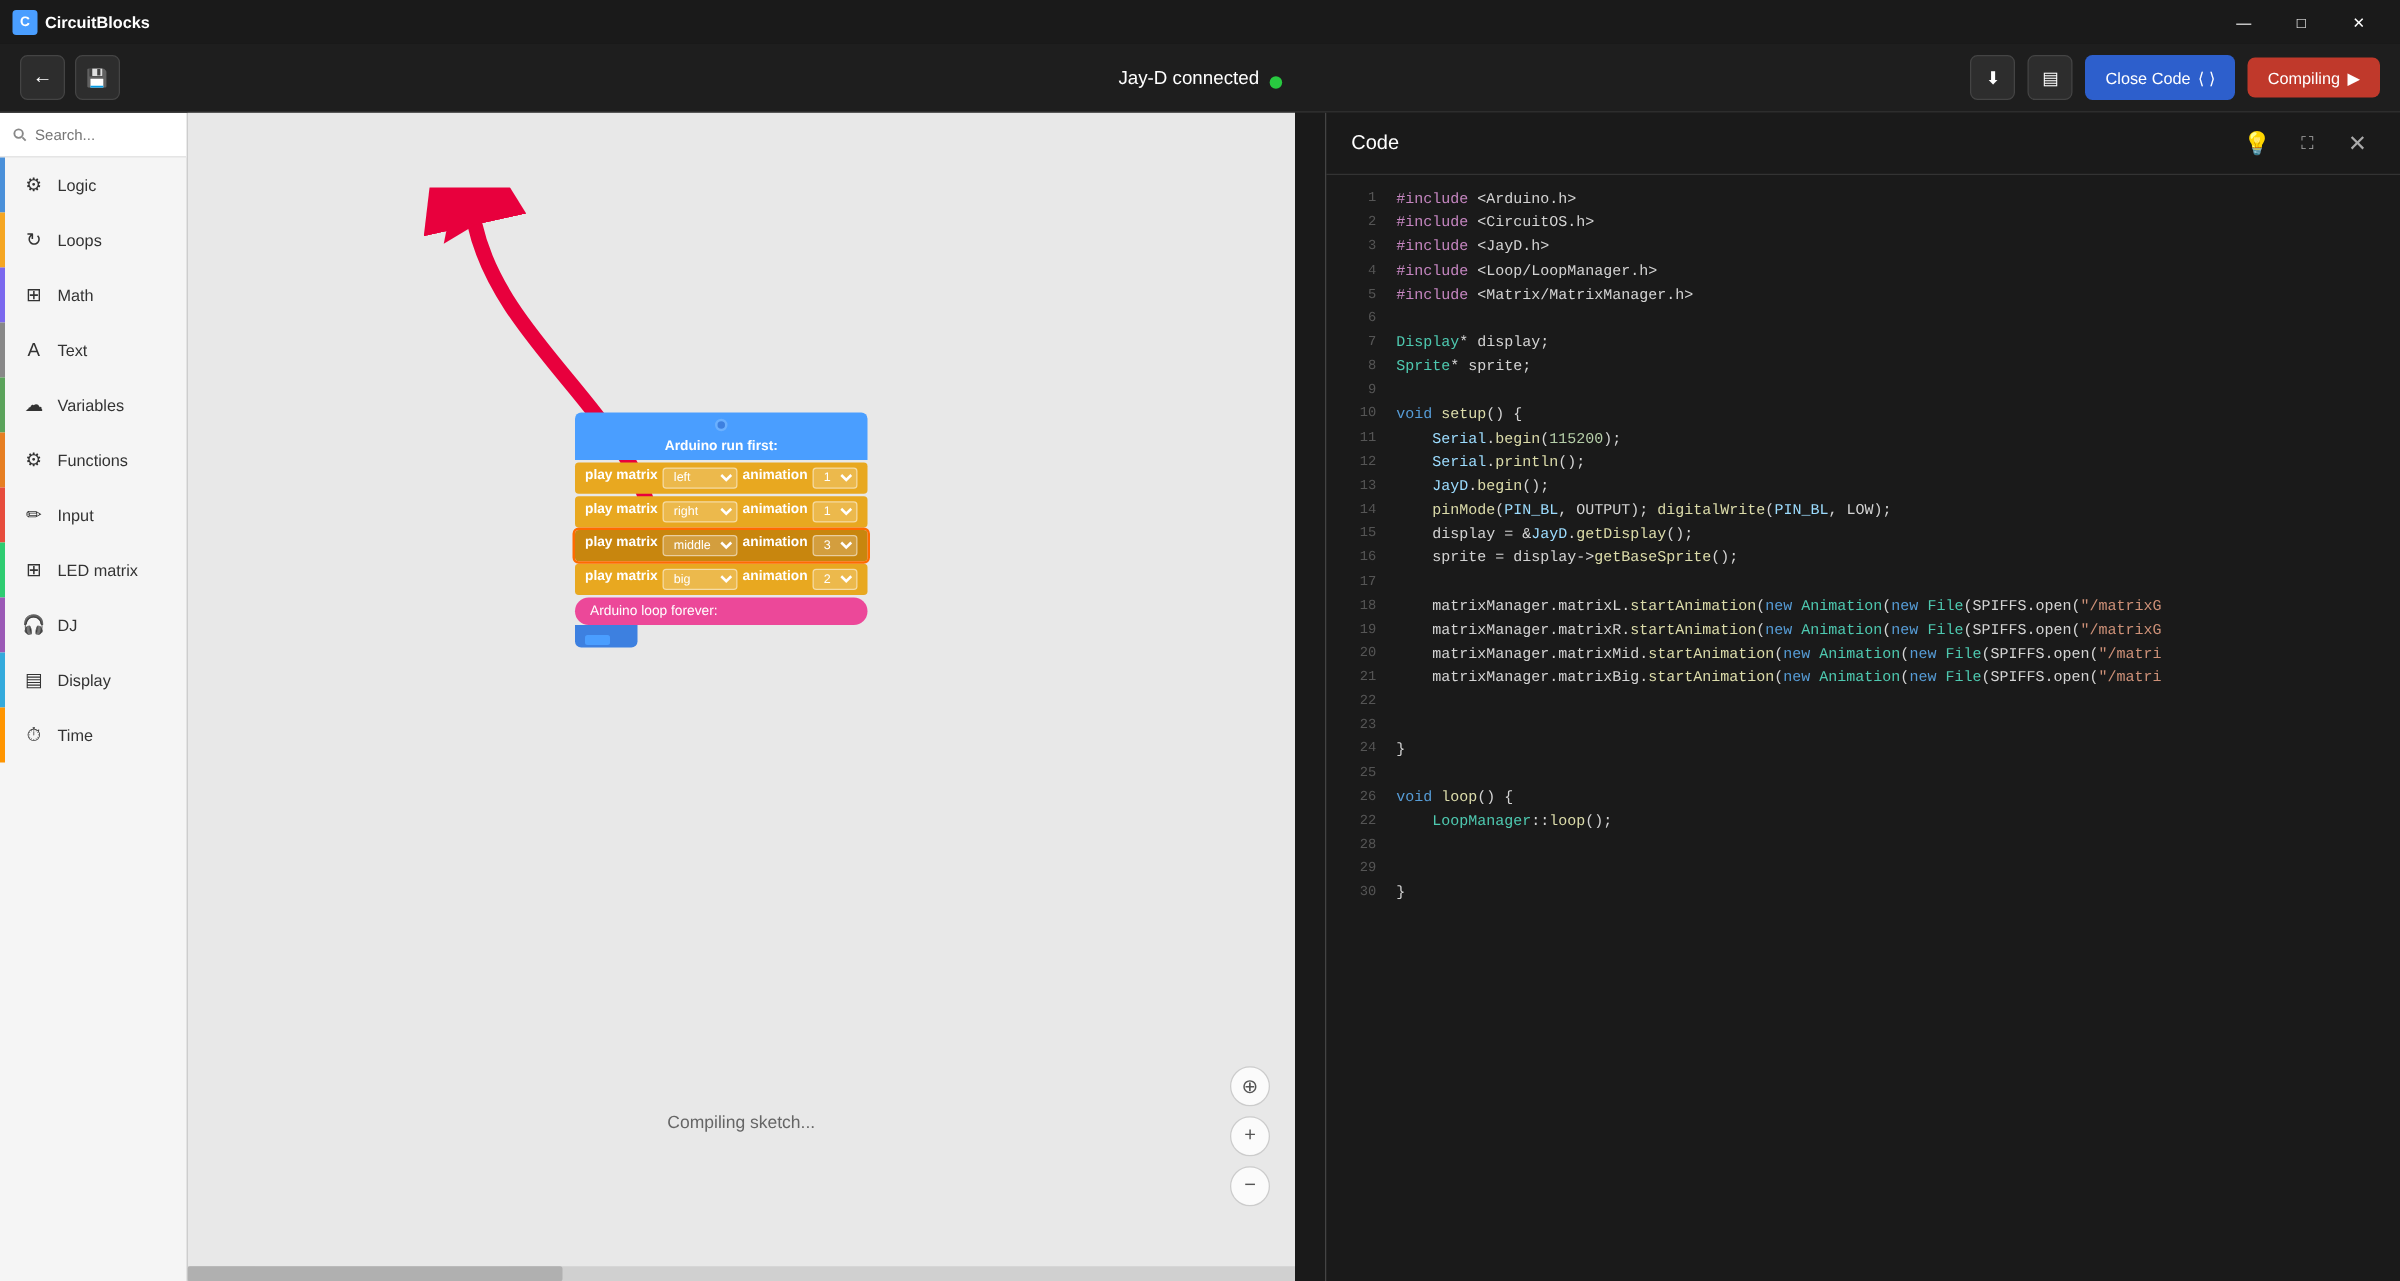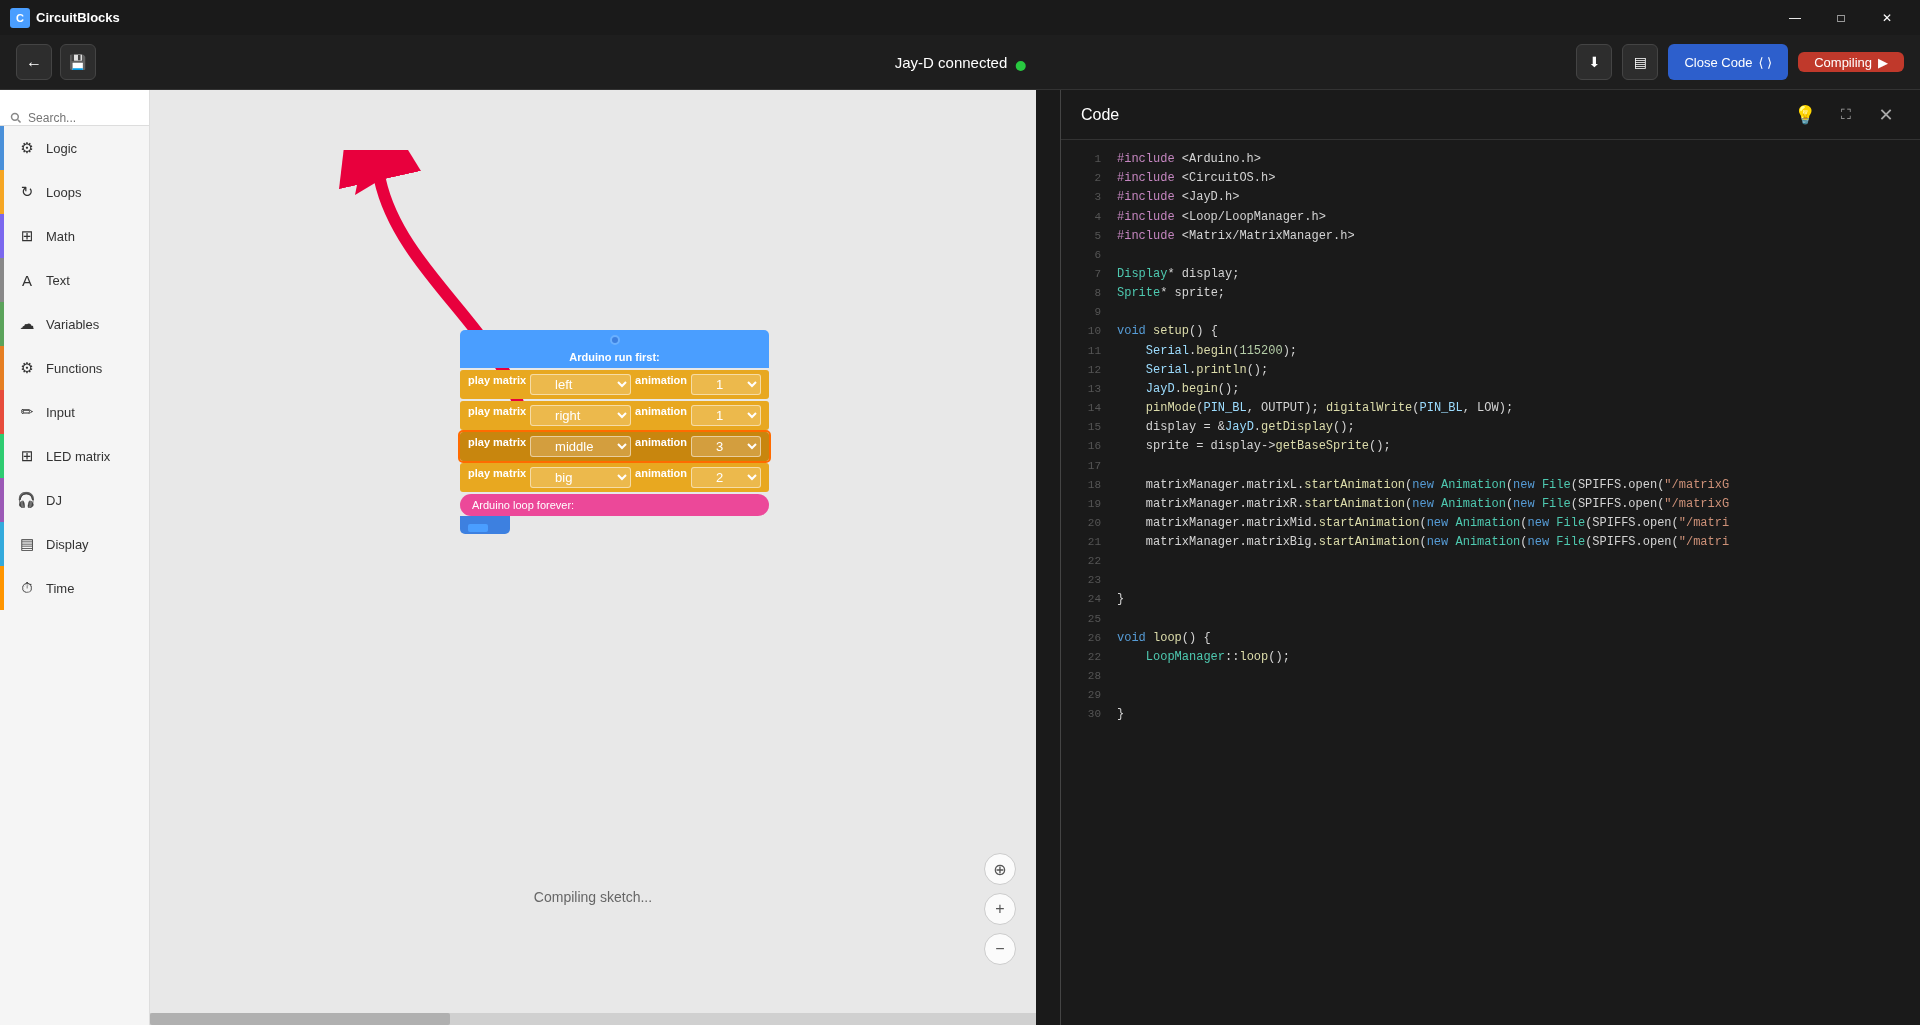--- a/index.html
+++ b/index.html
@@ -47,37 +47,37 @@
       width: 36px; height: 36px; border-radius: 6px; background: #2d2d2d;
       border: 1px solid #444; display: flex; align-items: center; justify-content: center;
       cursor: pointer; color: #fff; font-size: 14px;
     }
     .close-code-btn {
       height: 36px; padding: 0 16px; border-radius: 6px; background: #2d5fcc;
       border: none; color: #fff; font-size: 13px; font-weight: 500; cursor: pointer;
       display: flex; align-items: center; gap: 6px;
     }
     .compiling-btn {
-      height: 20px; padding: 0 16px; border-radius: 6px; background: #c0392b;
+      height: 32px; padding: 0 16px; border-radius: 6px; background: #c0392b;
       border: none; color: #fff; font-size: 13px; font-weight: 500; cursor: pointer;
       display: flex; align-items: center; gap: 6px;
     }
 
     
     .content-area {
       flex: 1; display: flex; overflow: hidden;
     }
 
     
     .sidebar {
       width: 150px; background: #f5f5f5; display: flex; flex-direction: column;
       border-right: 1px solid #ddd; flex-shrink: 0;
     }
     .sidebar-search {
-      height: 36px; display: flex; align-items: flex-end; padding: 0 10px;
+      height: 36px; display: flex; align-items: center; padding: 0 10px;
       border-bottom: 1px solid #ddd; background: #fff; gap: 6px;
     }
     .sidebar-search input {
       border: none; outline: none; font-size: 12px; color: #666; width: 100%; background: transparent;
     }
     .sidebar-item {
       height: 44px; display: flex; align-items: center; gap: 10px;
       padding: 0 14px; cursor: pointer; font-size: 13px; font-weight: 500;
       border-left: 4px solid transparent; color: #333;
     }
@@ -107,21 +107,21 @@
     }
     .block-row {
       display: flex; gap: 4px;
       background: #e8a820; padding: 4px 8px; min-width: 200px;
       margin-top: 2px; border-radius: 3px;
     }
     .block-row.highlighted { background: #d4941a; }
     .block-label { color: white; font-size: 11px; font-weight: bold; }
     .block-dropdown {
       background: #fff3; color: white; border: 1px solid rgba(255,255,255,0.5);
-      border-radius: 3px; padding: 1px 20px; font-size: 13px; cursor: pointer;
+      border-radius: 3px; padding: 1px 4px; font-size: 10px; cursor: pointer;
     }
 
     
     .arrow-overlay {
       position: absolute; top: 60px; left: 150px; width: 320px; height: 280px;
       pointer-events: none;
     }
 
     
     .compiling-text {

